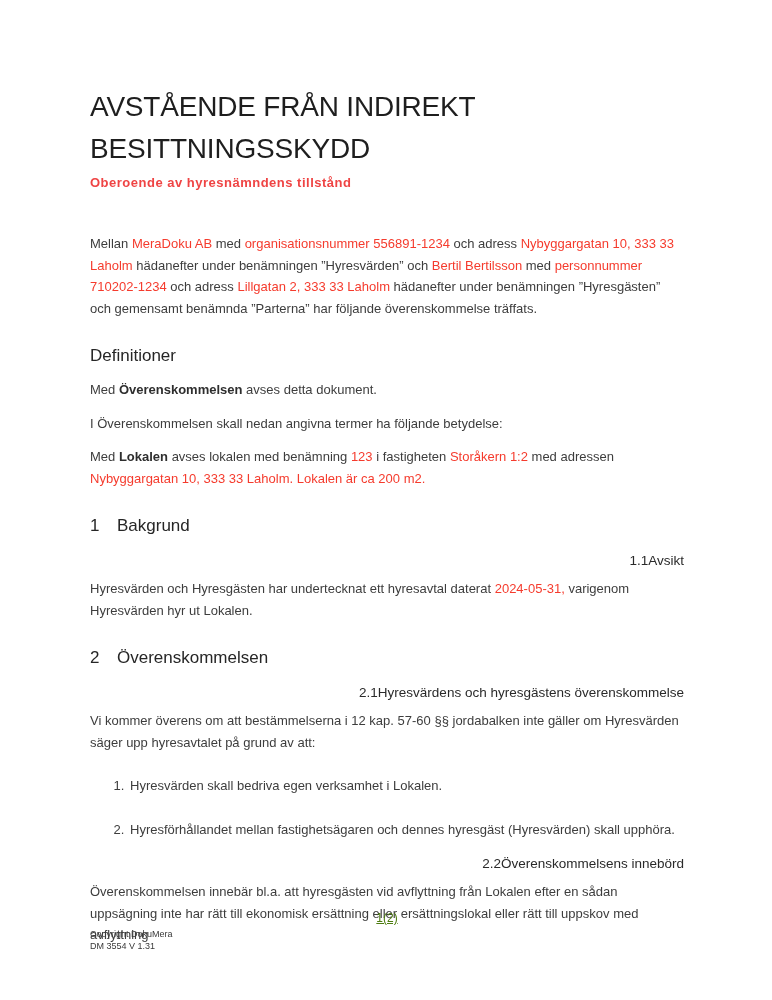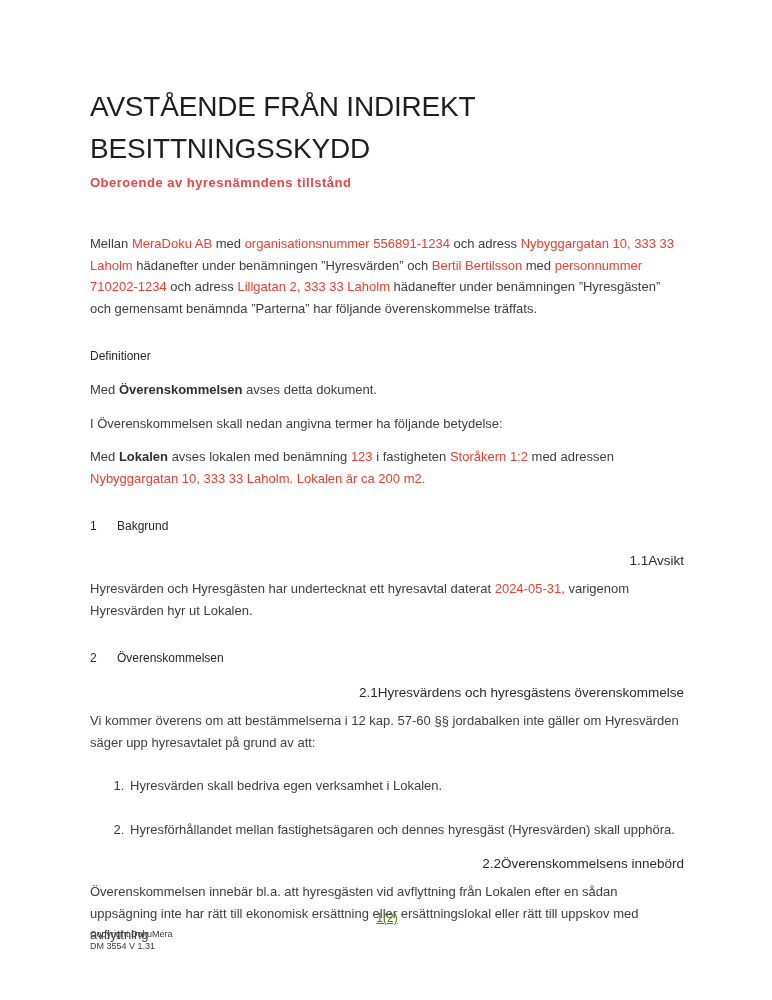--- a/index.html
+++ b/index.html
@@ -22,21 +22,21 @@
     color:#ef4444;letter-spacing:0.5px;
     margin:4px 0 41px;
   }
   p.body{
     font-size:13px;line-height:21.5px;
     margin:0 0 12px;color:#3d3d3d;
   }
   .red{color:var(--accent,#f53b2d);}
   .bold{font-weight:700;color:#2e2e2e;}
   h2.section{
-    font-size:12px;line-height:24px;font-weight:400;
+    font-size:17px;line-height:24px;font-weight:400;
     color:#262626;margin:25px 0 11px;
   }
   h2.section .sec-num{display:inline-block;min-width:27px;}
   h3.subsection{
     font-size:13.5px;line-height:20px;font-weight:400;
     color:#2a2a2a;margin:13px 0 7px;text-align:right;
   }
   h3.subsection .sec-num{display:inline-block;min-width:40px;}
   ol.agreement-list{
     margin:6px 0 13px;

